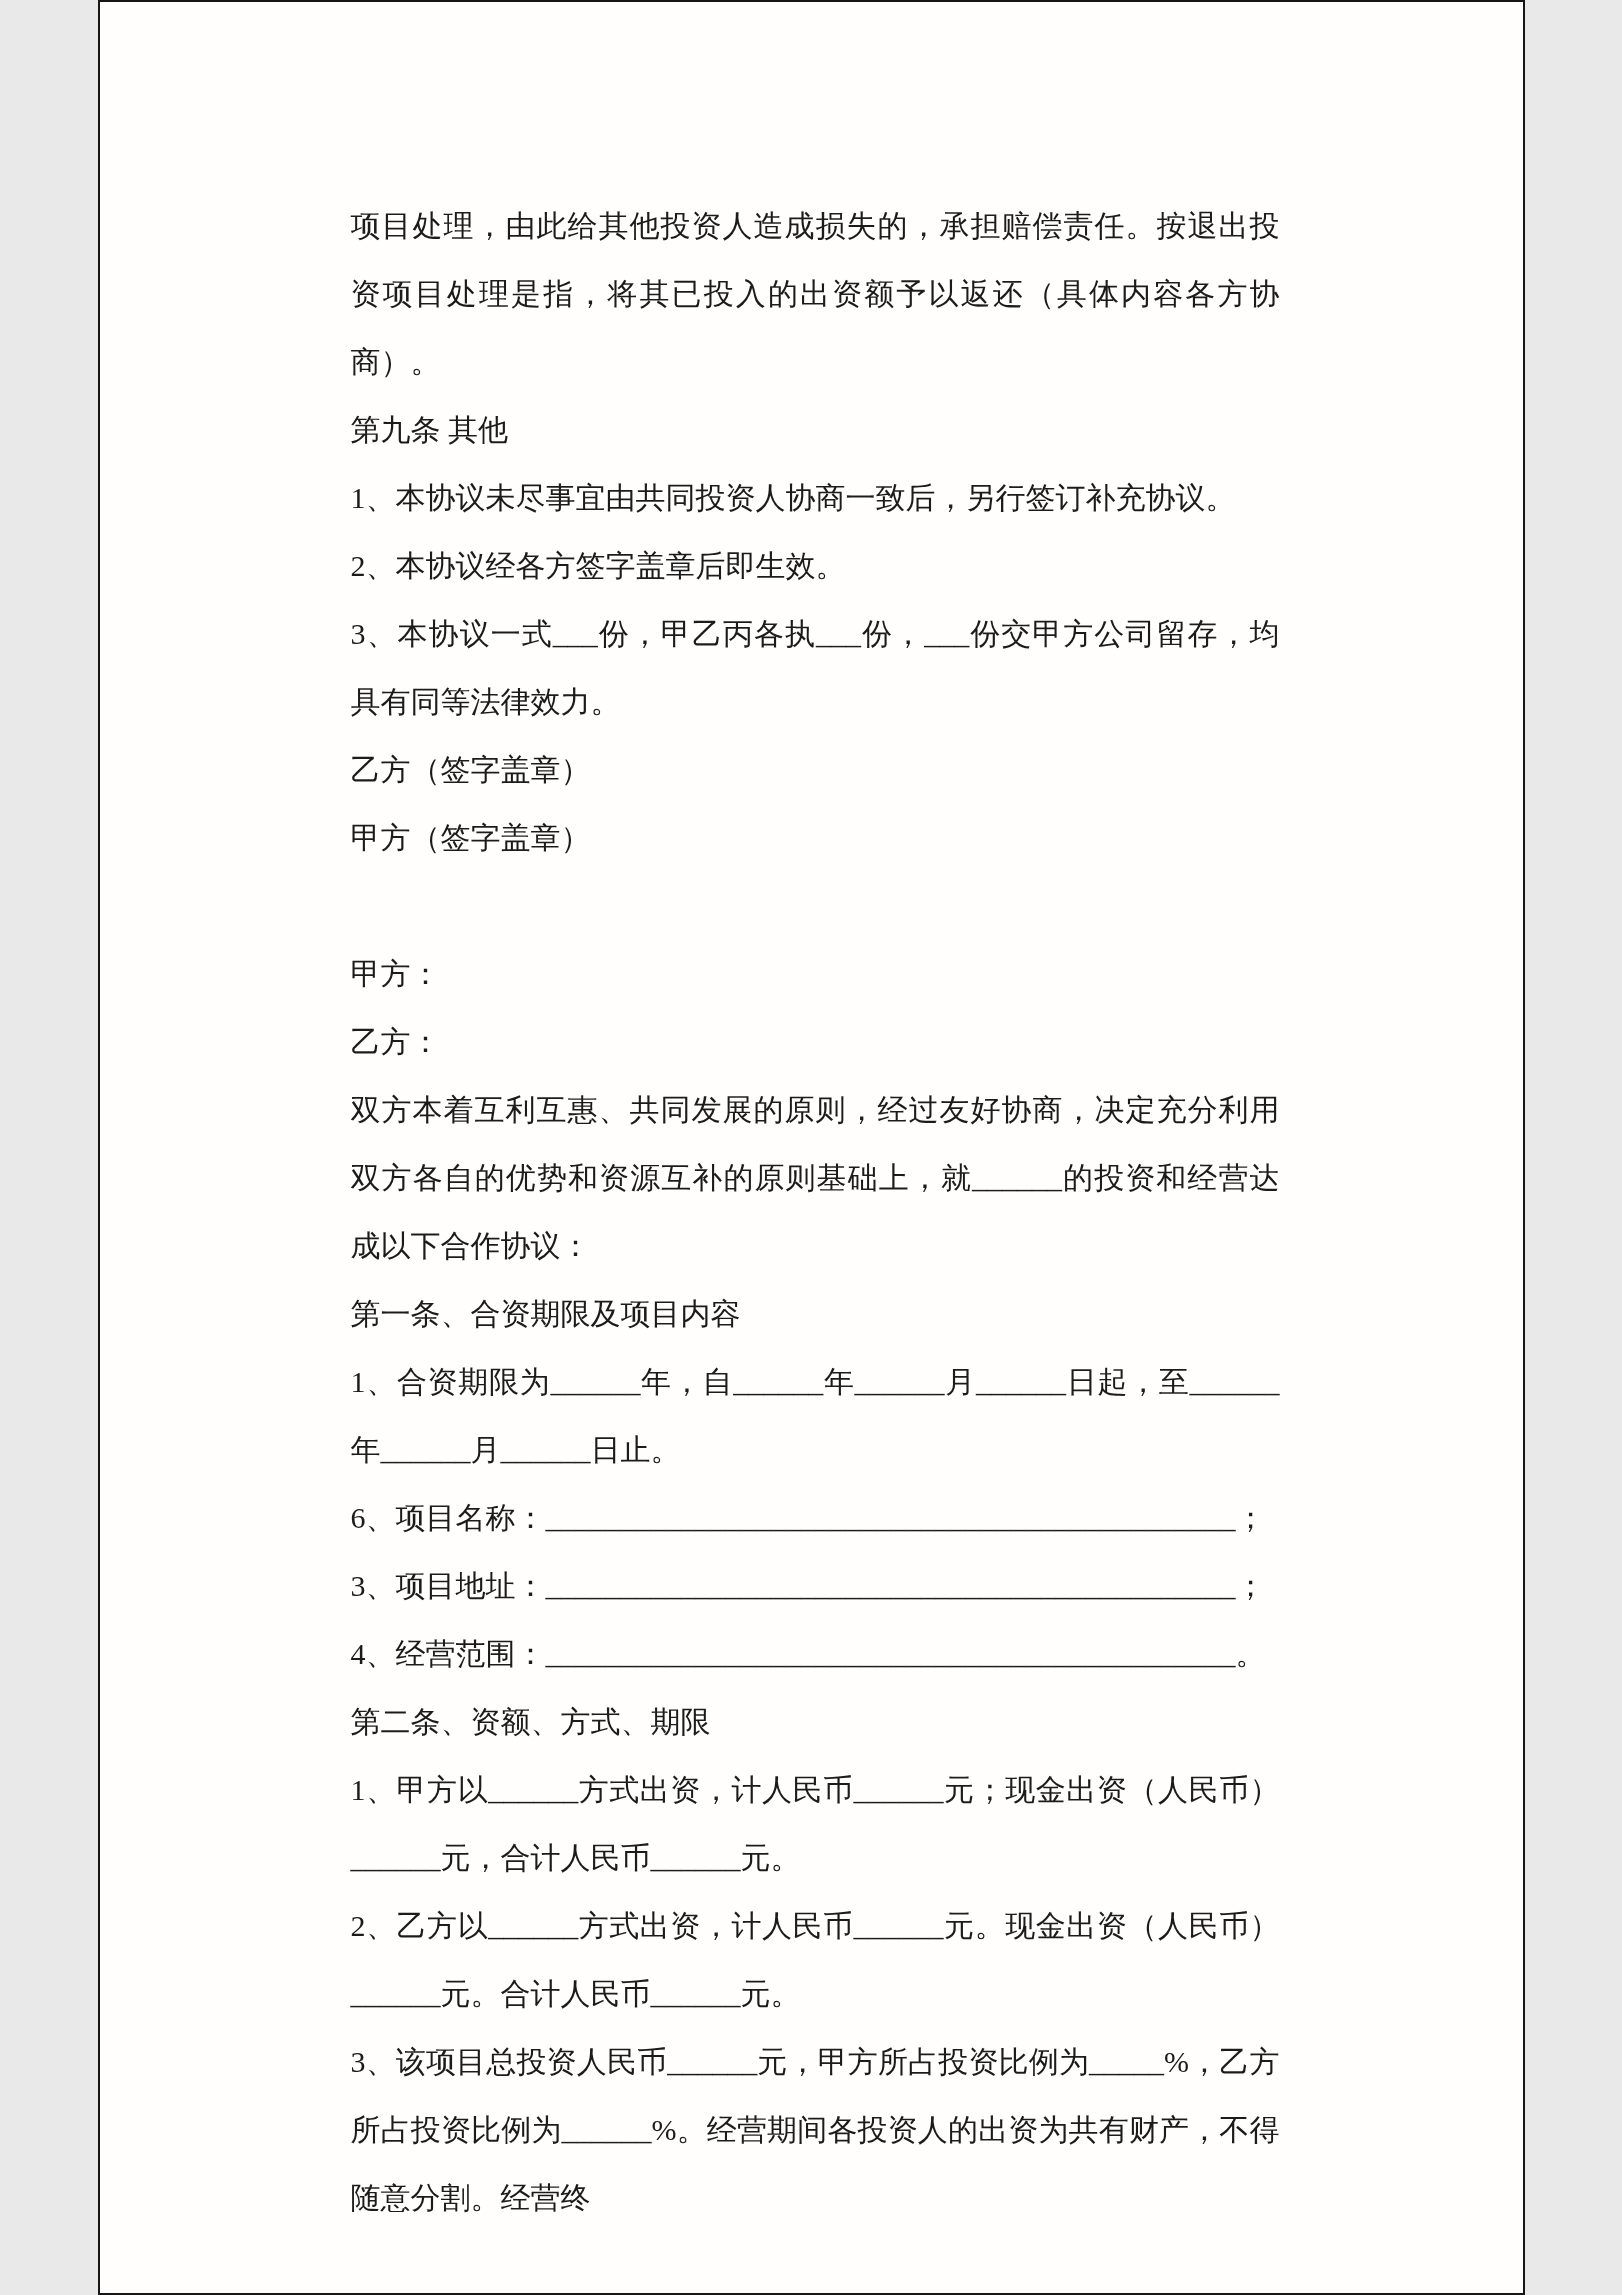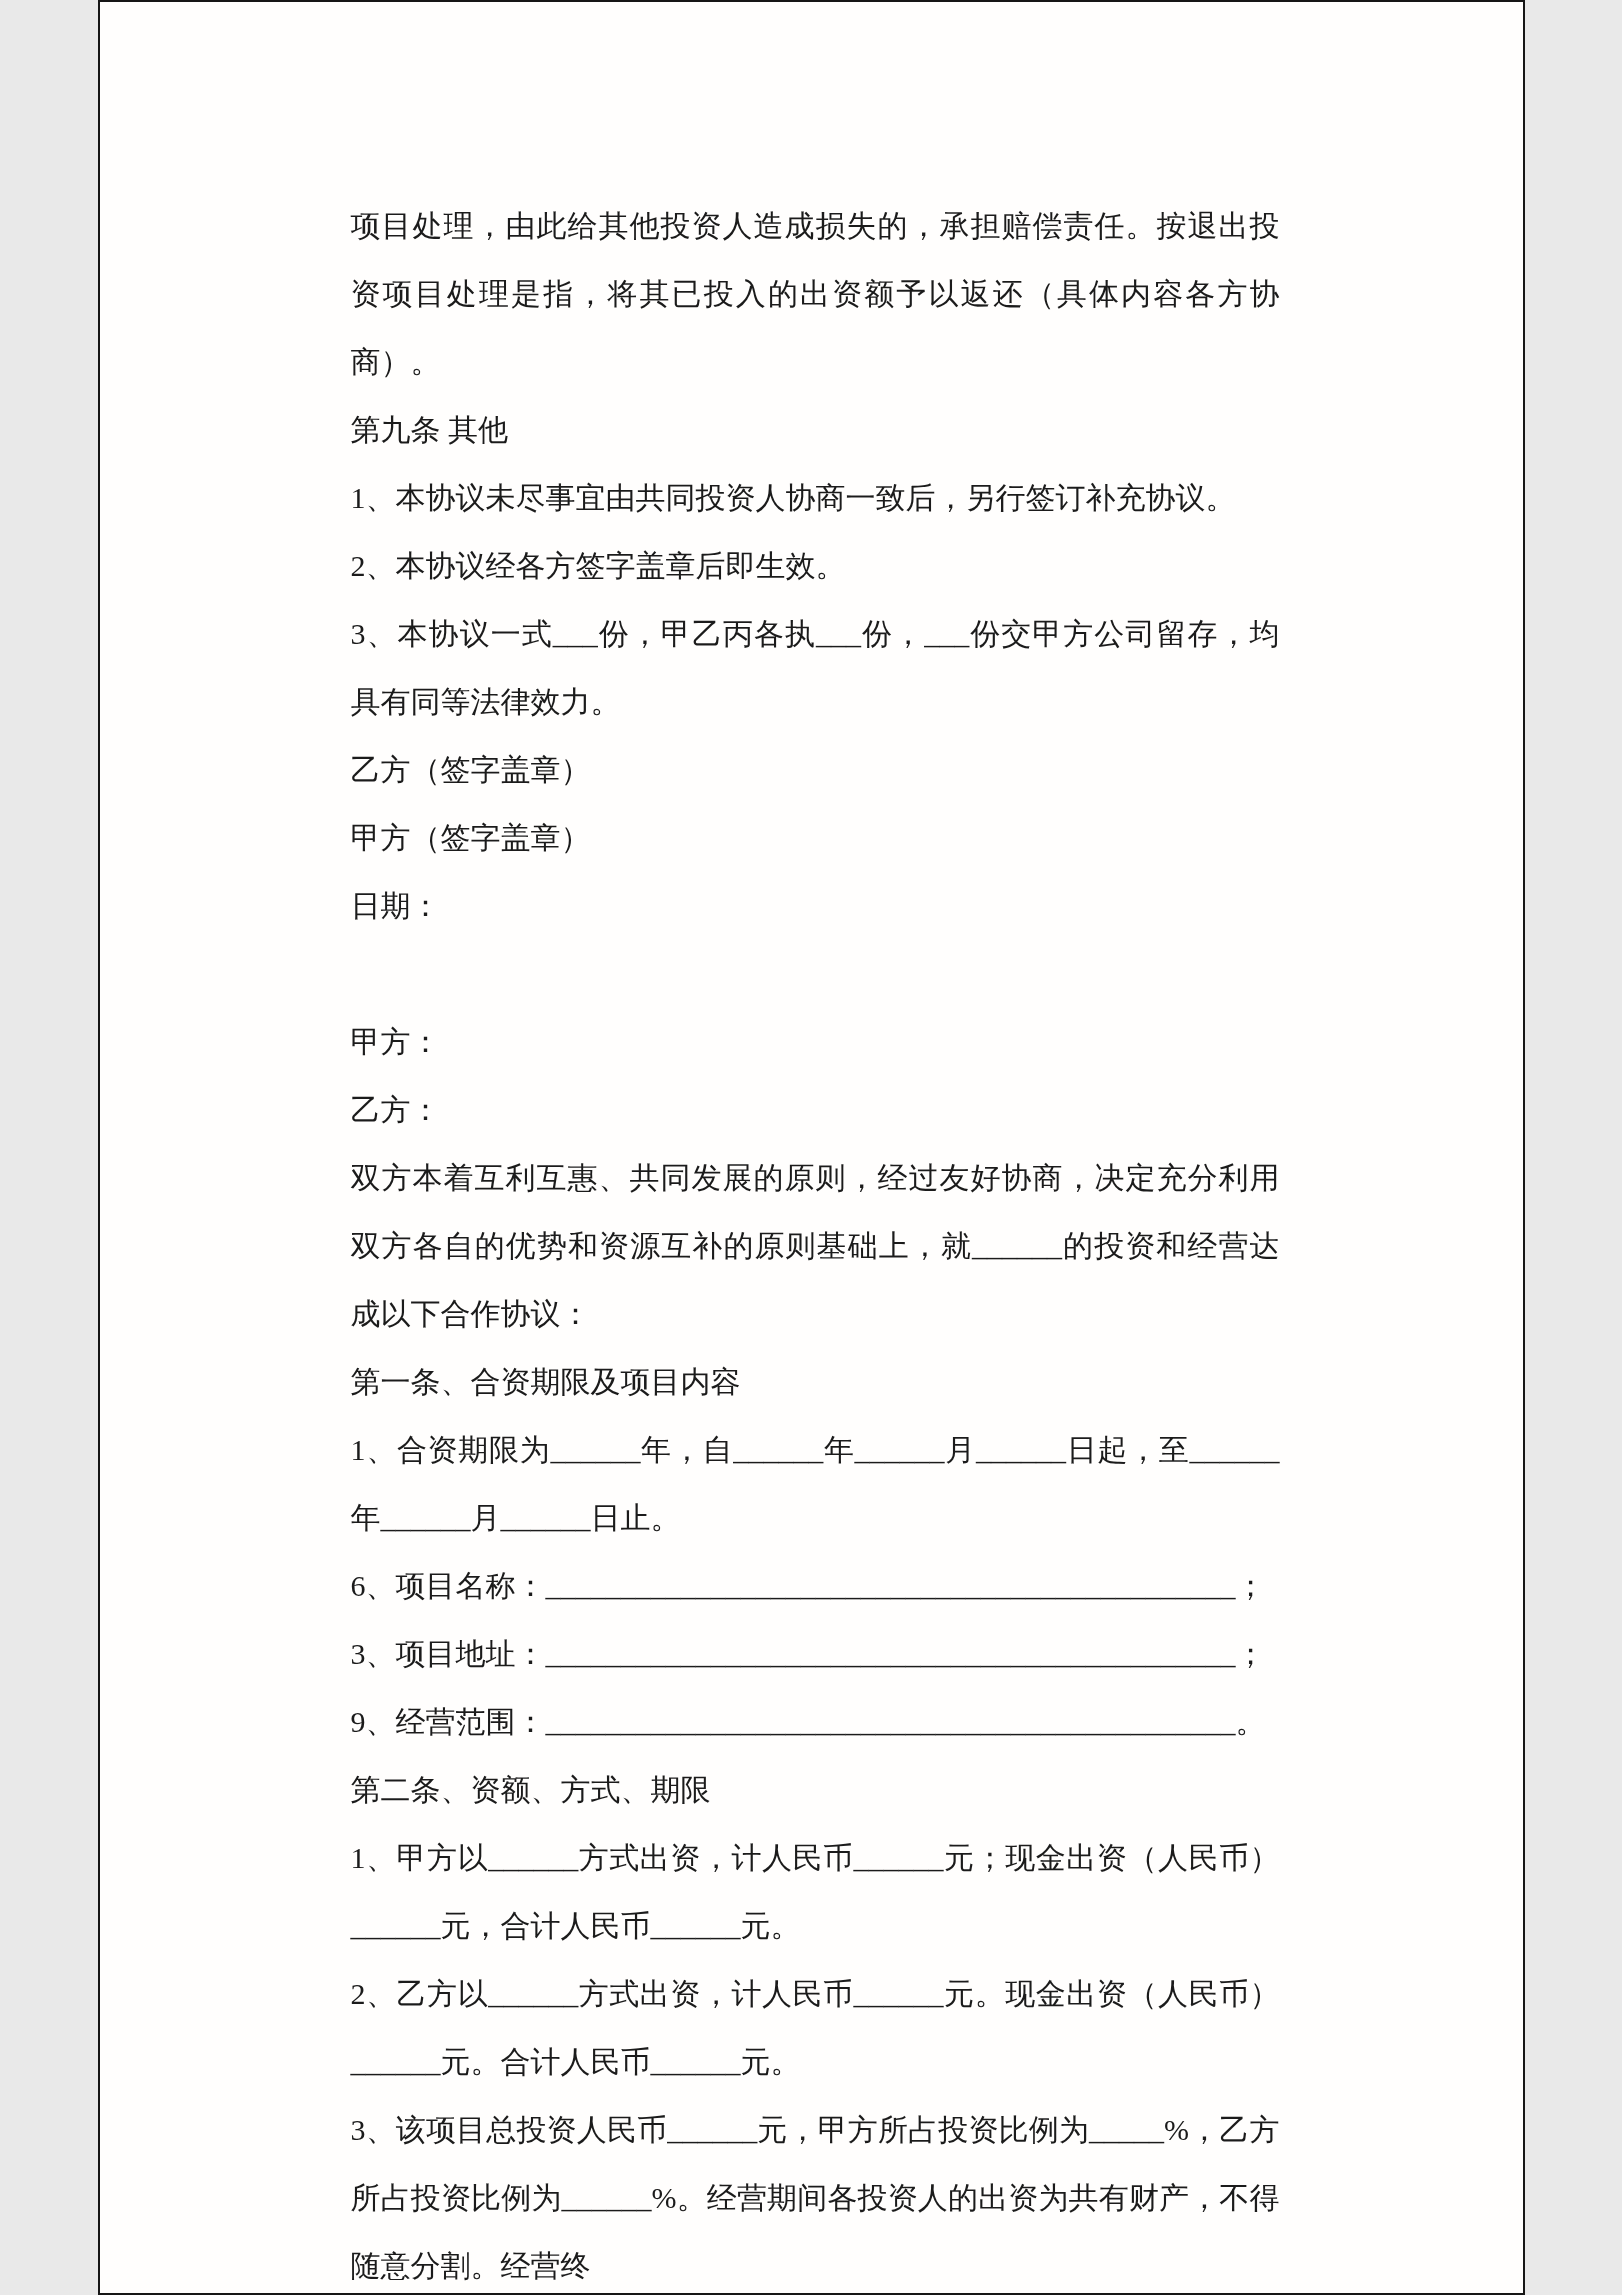--- a/index.html
+++ b/index.html
@@ -37,29 +37,28 @@
 
 <div class="page">
   <div class="doc">
     <p>项目处理，由此给其他投资人造成损失的，承担赔偿责任。按退出投资项目处理是指，将其已投入的出资额予以返还（具体内容各方协商）。</p>
     <p>第九条 其他</p>
     <p>1、本协议未尽事宜由共同投资人协商一致后，另行签订补充协议。</p>
     <p>2、本协议经各方签字盖章后即生效。</p>
     <p>3、本协议一式___份，甲乙丙各执___份，___份交甲方公司留存，均具有同等法律效力。</p>
     <p>乙方（签字盖章）</p>
     <p>甲方（签字盖章）</p>
-    <p>日期：</p>
     <p class="blank-line"></p>
     <p>甲方：</p>
     <p>乙方：</p>
     <p>双方本着互利互惠、共同发展的原则，经过友好协商，决定充分利用双方各自的优势和资源互补的原则基础上，就______的投资和经营达成以下合作协议：</p>
     <p>第一条、合资期限及项目内容</p>
     <p>1、合资期限为______年，自______年______月______日起，至______年______月______日止。</p>
     <p>6、项目名称：______________________________________________；</p>
     <p>3、项目地址：______________________________________________；</p>
-    <p>9、经营范围：______________________________________________。</p>
+    <p>4、经营范围：______________________________________________。</p>
     <p>第二条、资额、方式、期限</p>
     <p>1、甲方以______方式出资，计人民币______元；现金出资（人民币）______元，合计人民币______元。</p>
     <p>2、乙方以______方式出资，计人民币______元。现金出资（人民币）______元。合计人民币______元。</p>
     <p>3、该项目总投资人民币______元，甲方所占投资比例为_____%，乙方所占投资比例为______%。经营期间各投资人的出资为共有财产，不得随意分割。经营终</p>
   </div>
 </div>
 
 
 </body></html>

